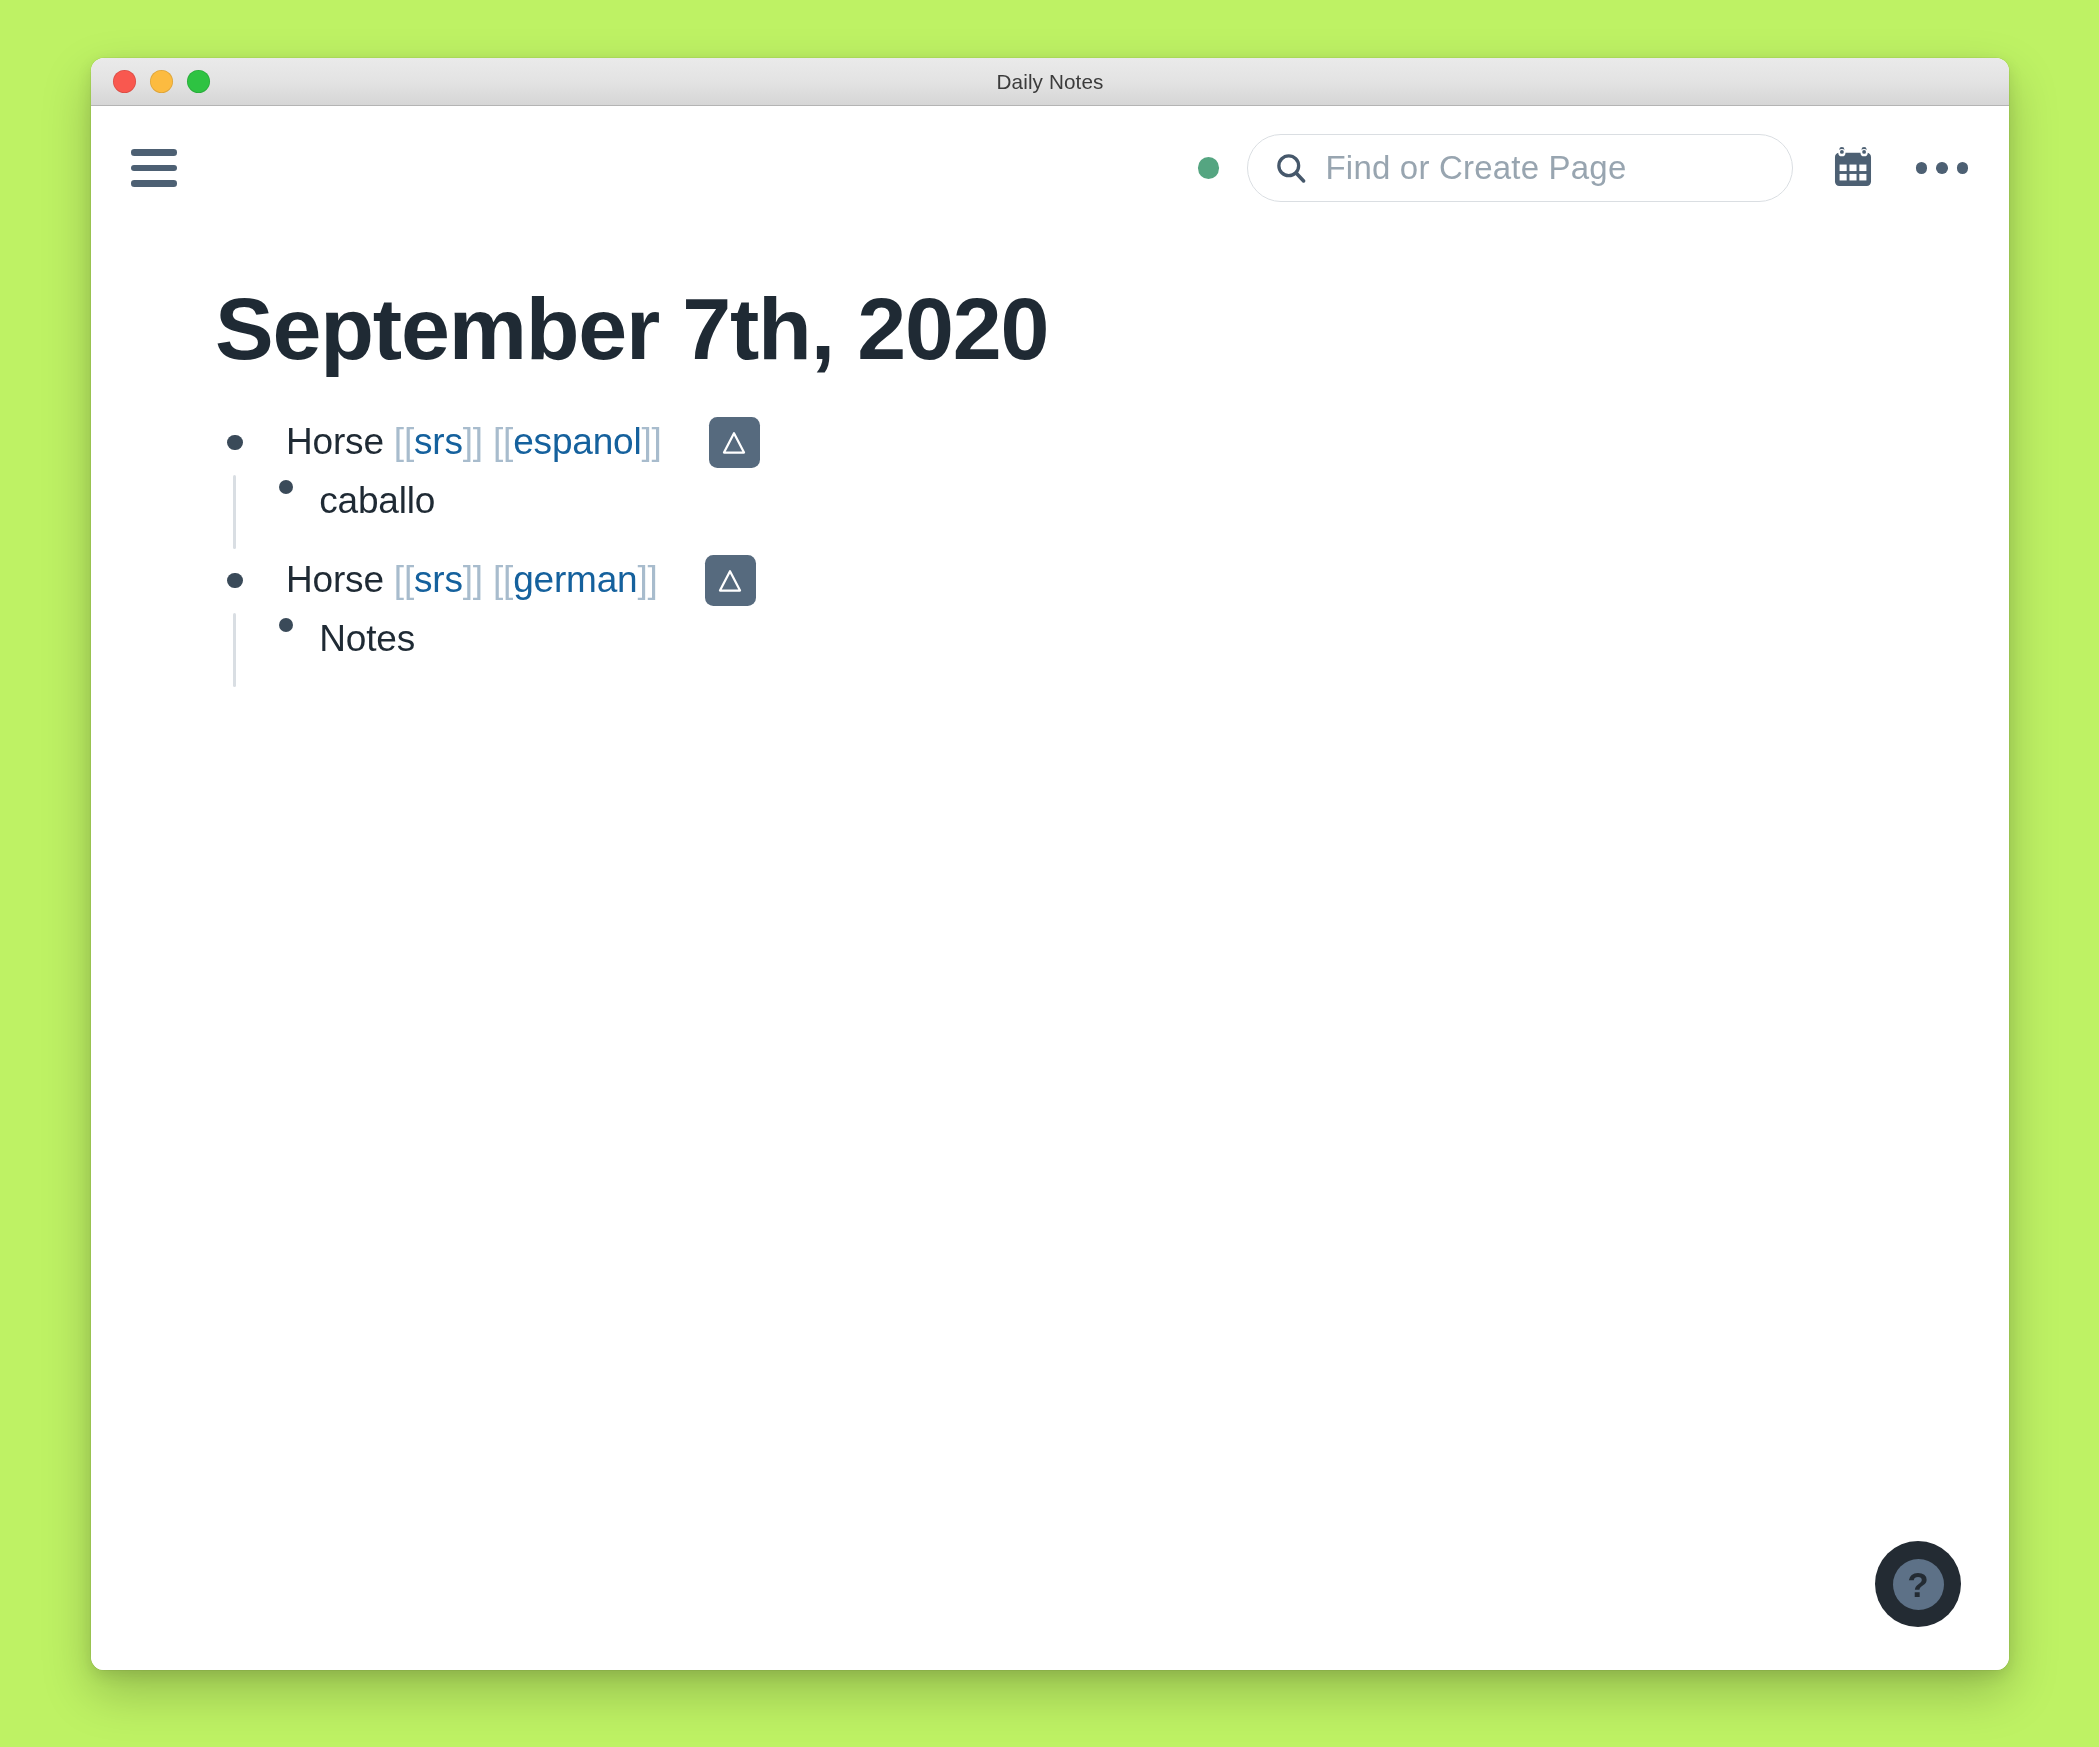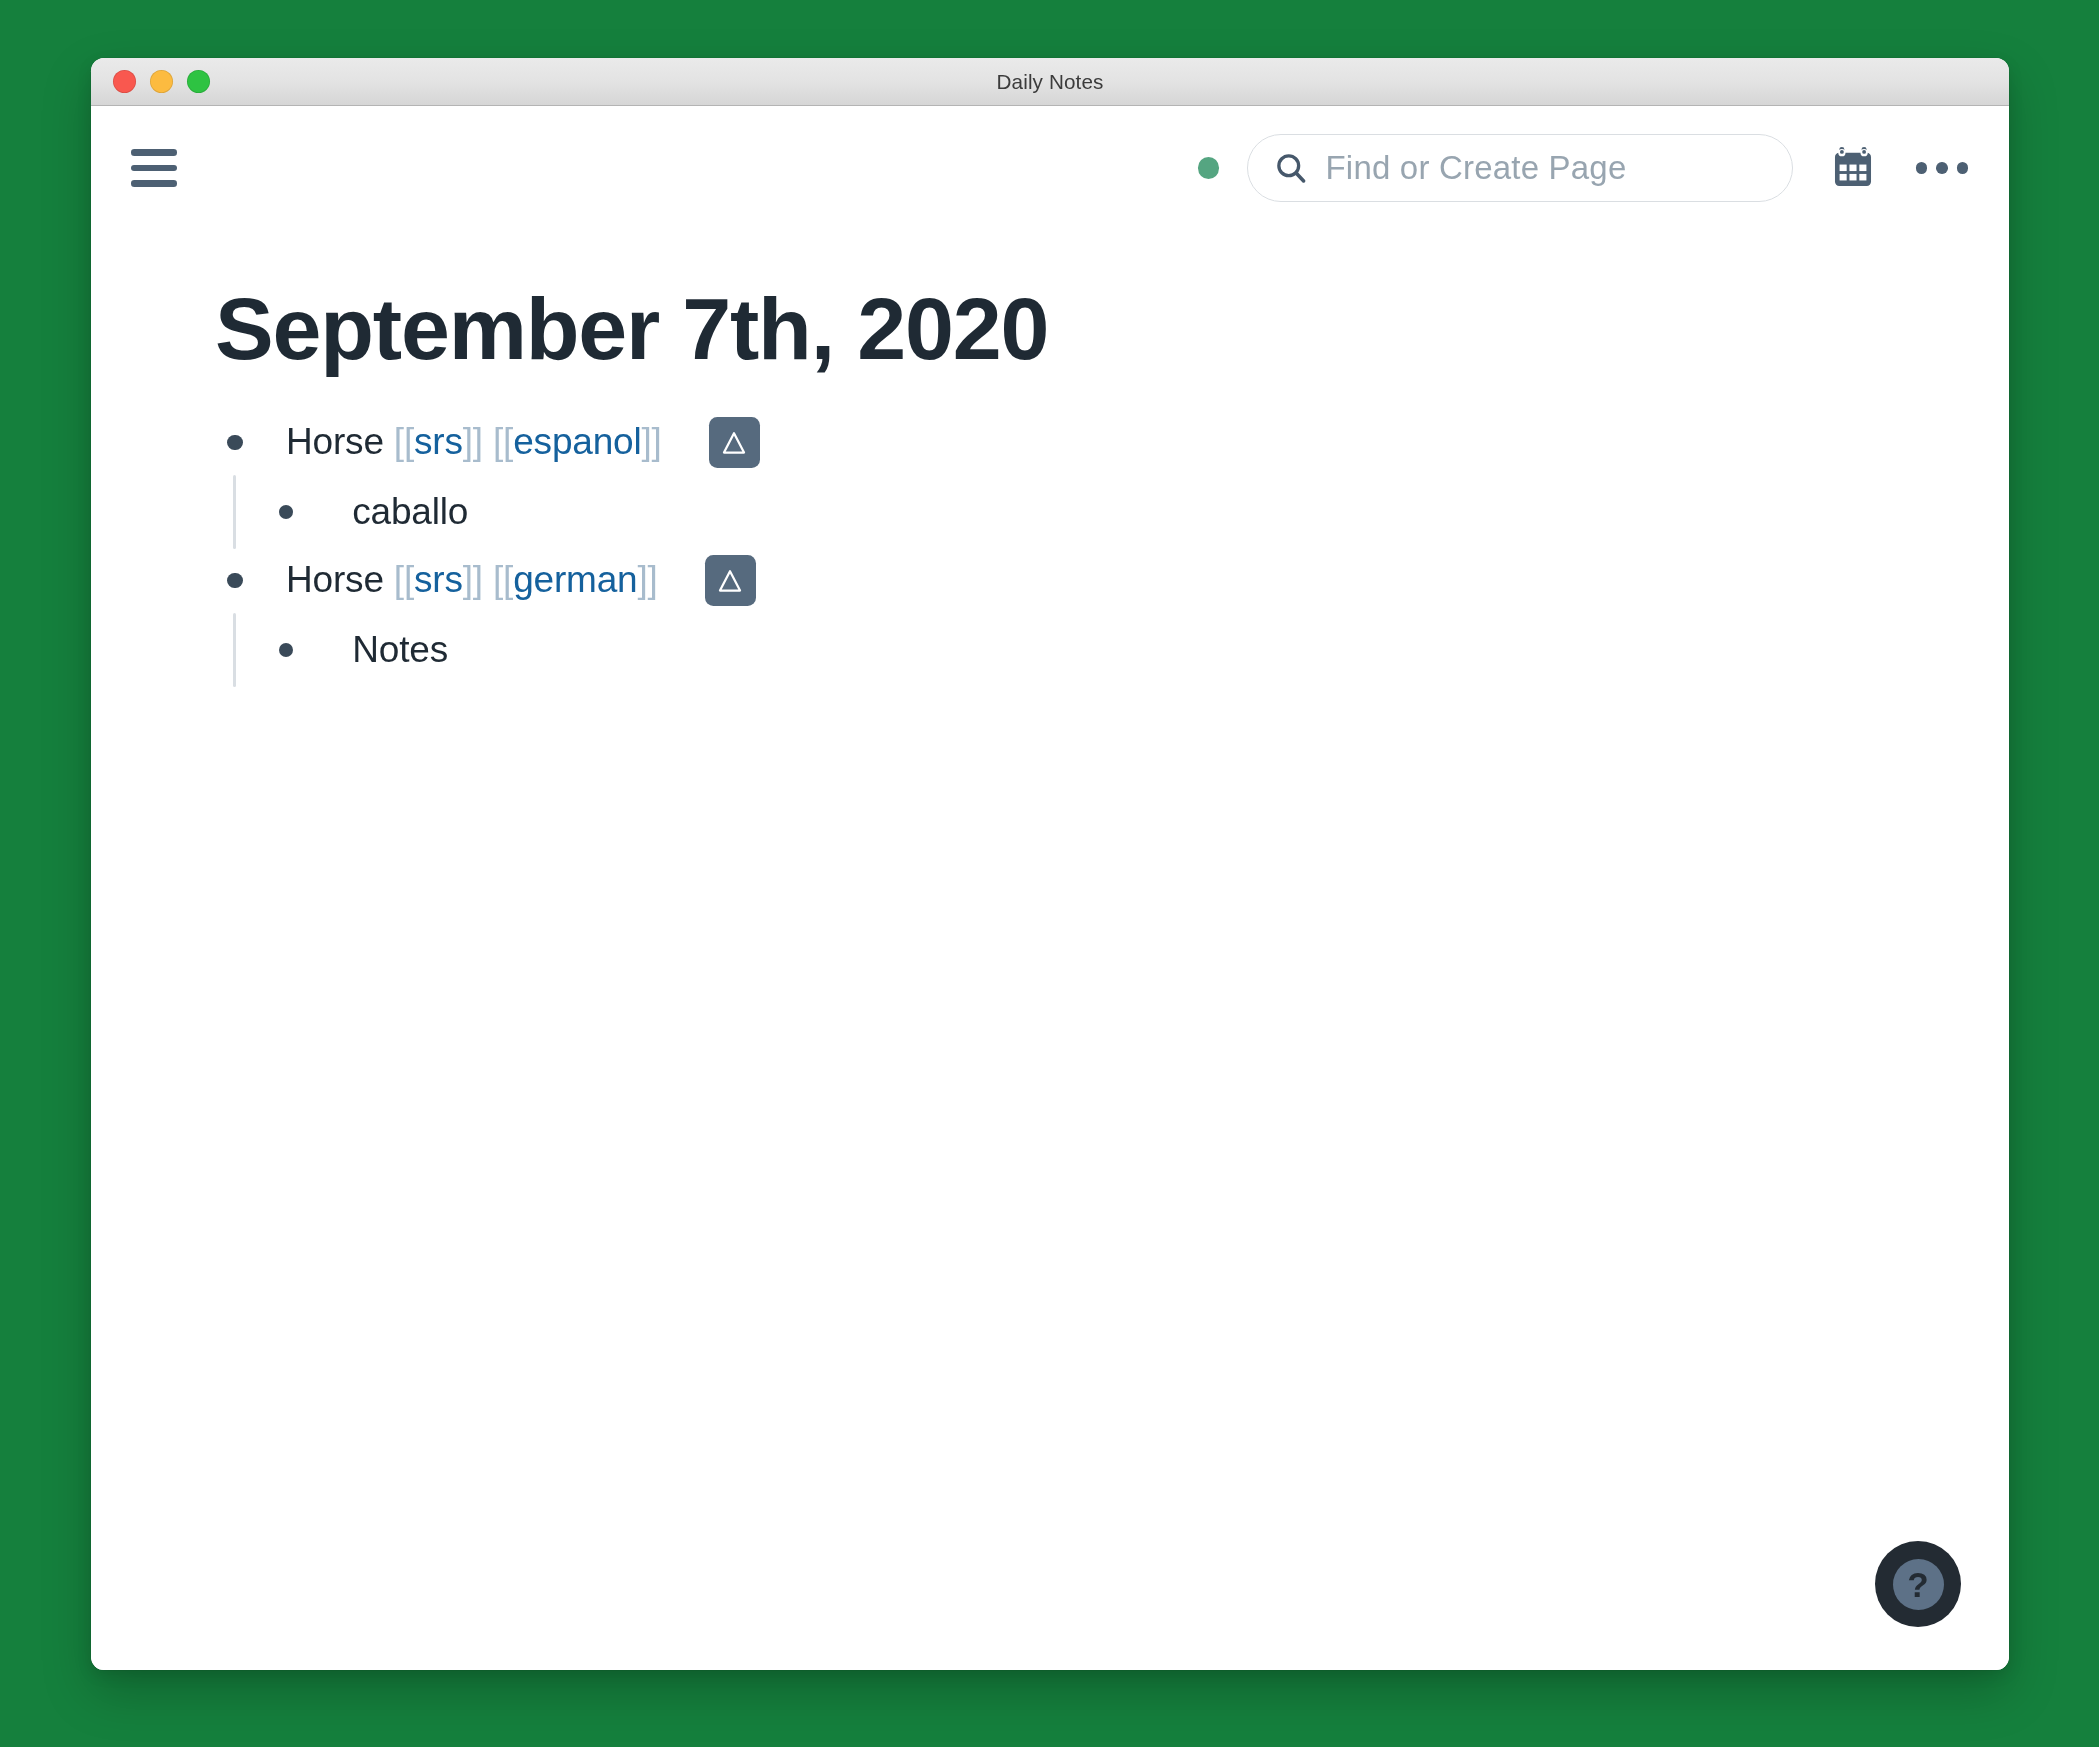--- a/index.html
+++ b/index.html
@@ -6,21 +6,21 @@
   html, body {
     width:2099px; height:1747px;
     background:#ffffff;
     font-family:"Liberation Sans", sans-serif;
     overflow:hidden;
   }
 
   #desktop {
     position:relative;
     width:2099px; height:1747px;
-    background:#15803d;
+    background:#bef264;
   }
 
   
   #window {
     position:absolute;
     left:91px; top:58px;
     width:1918px; height:1612px;
     border-radius:13.2px;
     background:#ffffff;
     box-shadow:0 21.5px 50px rgba(0,0,0,0.22),
@@ -224,23 +224,21 @@
   .child-wrap::before {
     content:"";
     position:absolute;
     left:10px; top:0; bottom:0;
     width:2.5px;
     background:#d9dee3;
     border-radius:1.7px;
   }
   .child-row {
     display:flex;
-    align-items:center;
     min-height:64px;
-    gap:33px;
   }
   .bullet-child {
     width:14px; height:14px;
     border-radius:50%;
     background:#3a4a59;
     flex:0 0 auto;
     margin-right:26px;
   }
   .child-text {
     font-size:37px;

